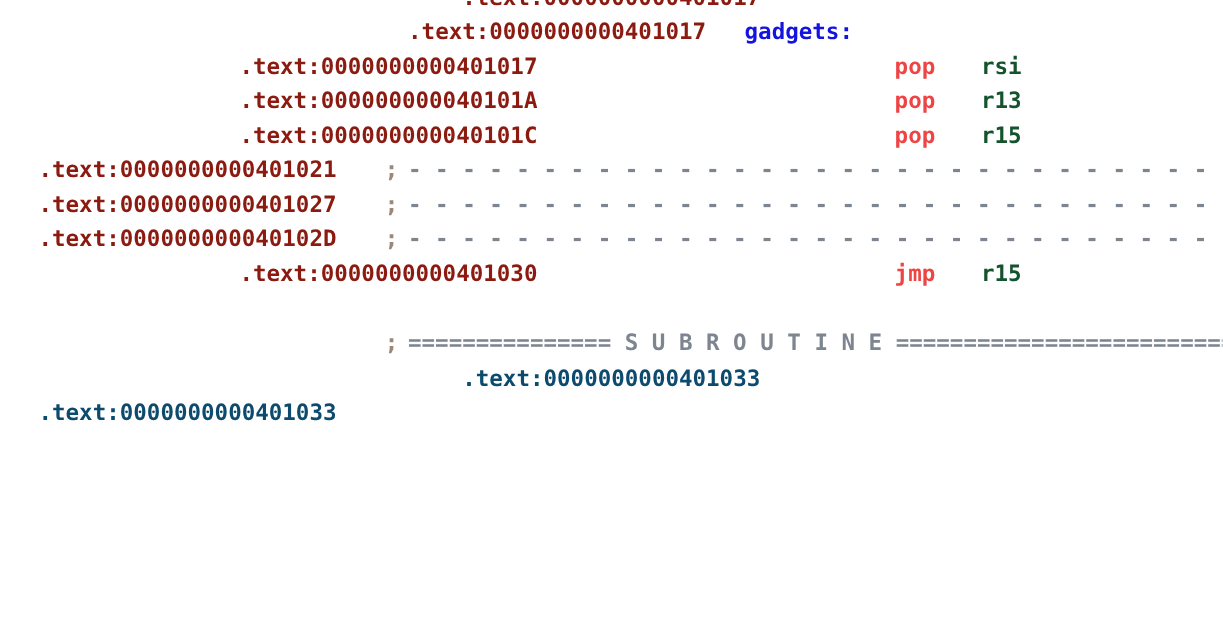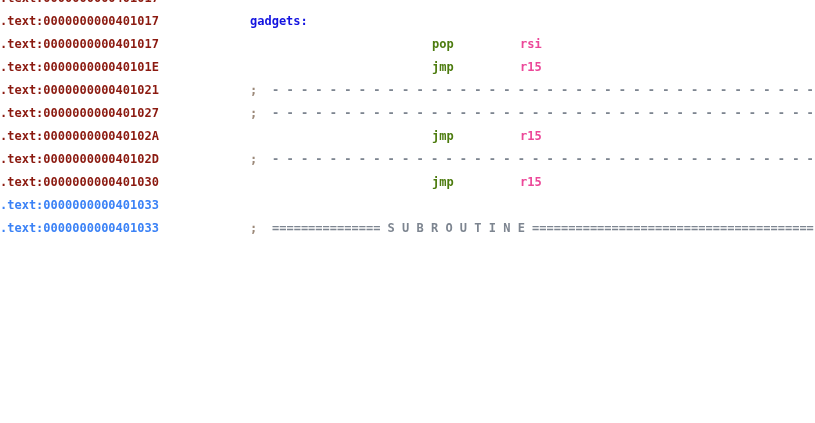--- a/index.html
+++ b/index.html
@@ -29,51 +29,53 @@
     left: 0;
     top: -13px;
     width: 100%;
   }
 
   .line {
     display: block;
     height: 23px;
     line-height: 23px;
     white-space: pre;
-    font-size: 12px;
+    font-size: 15px;
     letter-spacing: 0px;
+    text-align: center;
   }
 
   .addr {
     display: inline-block;
     width: 250px;
     color: #8b1a10;
     font-weight: bold;
     vertical-align: top;
   }
   .line.dark .addr {
-    color: #3b82f6;
+    color: #0c4a6e;
+    margin-top: 47px;
   }
 
   .label {
     color: #1414e0;
     font-weight: bold;
   }
 
   .mnem {
     display: inline-block;
     width: 88px;
     margin-left: 182px;
-    color: #4d7c0f;
+    color: #ef4444;
     font-weight: bold;
     vertical-align: top;
   }
 
   .ops {
-    color: #ec4899;
+    color: #14532d;
     font-weight: bold;
   }
 
   .semi {
     display: inline-block;
     width: 22px;
     color: #9b8878;
     font-weight: bold;
     vertical-align: top;
   }
@@ -99,22 +101,22 @@
   }
 </style>
 </head>
 <body>
 
 <div id="disasm">
   <div class="listing">
       <div class="line"><span class="addr">.text:0000000000401017</span></div>
       <div class="line"><span class="addr">.text:0000000000401017</span><span class="label">gadgets:</span></div>
       <div class="line"><span class="addr">.text:0000000000401017</span><span class="mnem">pop</span><span class="ops">rsi</span></div>
-      <div class="line"><span class="addr">.text:000000000040101E</span><span class="mnem">jmp</span><span class="ops">r15</span></div>
+      <div class="line"><span class="addr">.text:000000000040101A</span><span class="mnem">pop</span><span class="ops">r13</span></div>
+      <div class="line"><span class="addr">.text:000000000040101C</span><span class="mnem">pop</span><span class="ops">r15</span></div>
       <div class="line"><span class="addr">.text:0000000000401021</span><span class="semi">;</span><span class="rule">- - - - - - - - - - - - - - - - - - - - - - - - - - - - - - - - - - - - - - - - - -</span></div>
       <div class="line"><span class="addr">.text:0000000000401027</span><span class="semi">;</span><span class="rule">- - - - - - - - - - - - - - - - - - - - - - - - - - - - - - - - - - - - - - - - - -</span></div>
-      <div class="line"><span class="addr">.text:000000000040102A</span><span class="mnem">jmp</span><span class="ops">r15</span></div>
       <div class="line"><span class="addr">.text:000000000040102D</span><span class="semi">;</span><span class="rule">- - - - - - - - - - - - - - - - - - - - - - - - - - - - - - - - - - - - - - - - - -</span></div>
       <div class="line"><span class="addr">.text:0000000000401030</span><span class="mnem">jmp</span><span class="ops">r15</span></div>
       <div class="line dark"><span class="addr">.text:0000000000401033</span></div>
       <div class="line dark"><span class="addr">.text:0000000000401033</span><span class="semi">;</span><span class="subrule">=============== S U B R O U T I N E =======================================</span></div>
     </div>
 </div>
 
 </body></html>

